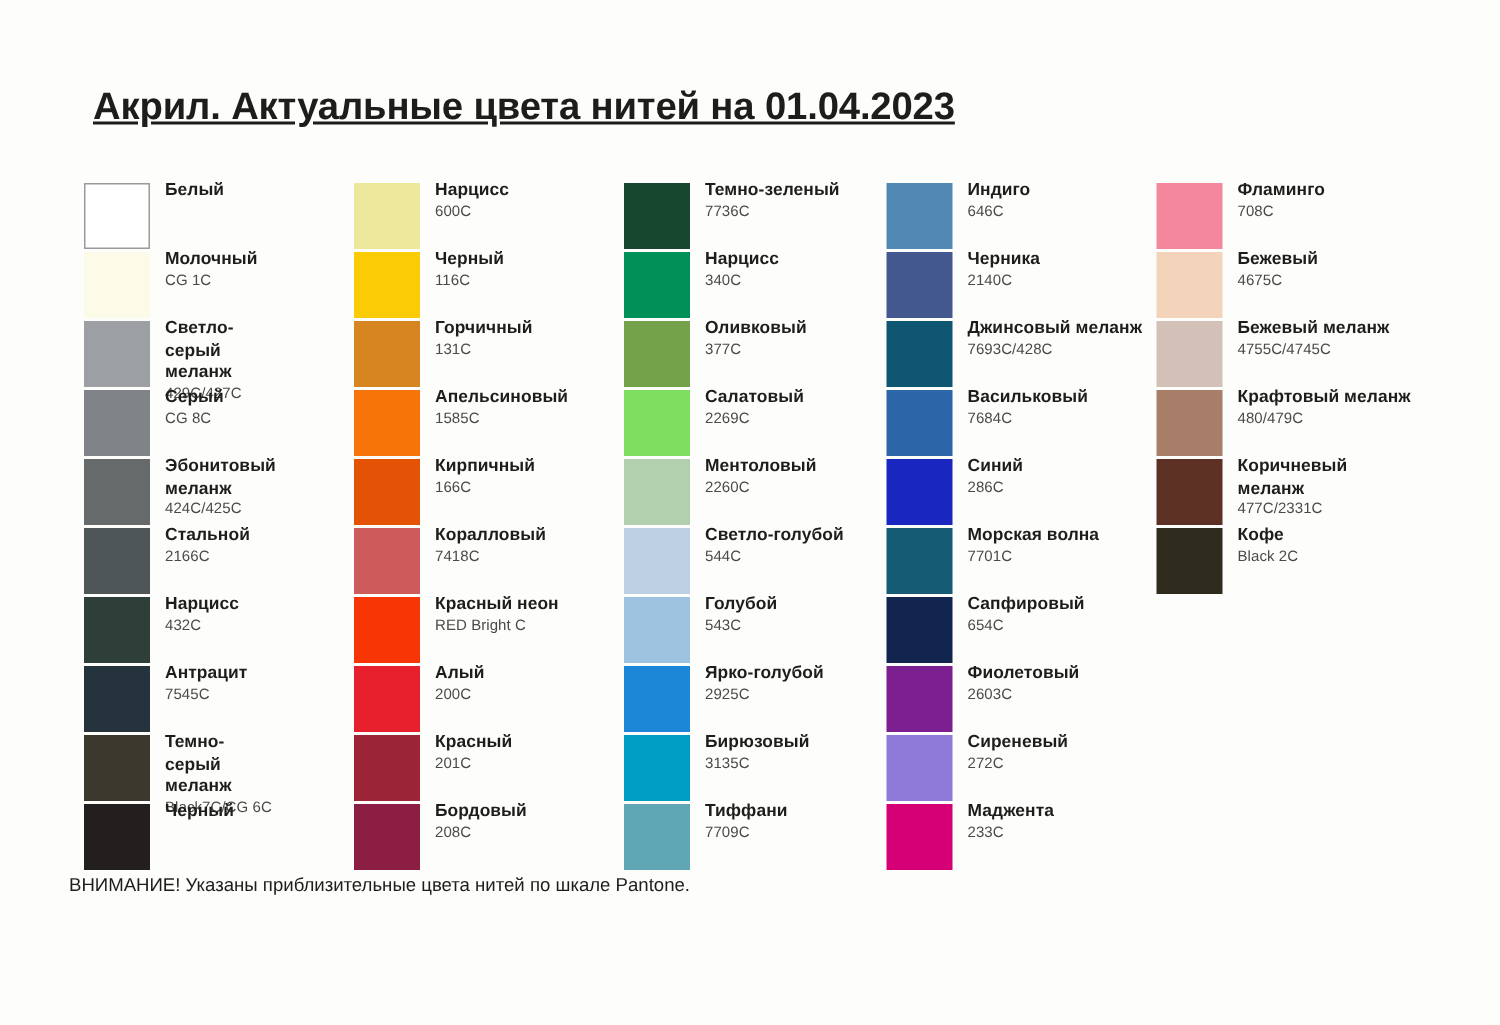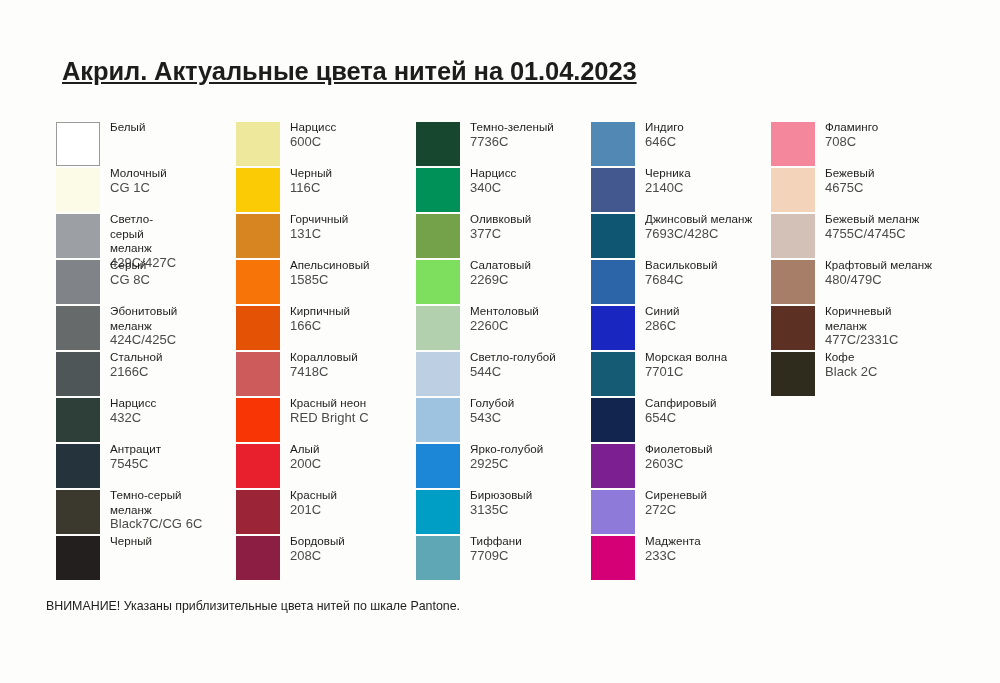--- a/index.html
+++ b/index.html
@@ -67,38 +67,37 @@
     border: 1px solid #9a9a9a;
   }
   .label-block {
     position: absolute;
     left: 54px;
     top: -2px;
     white-space: nowrap;
   }
   .color-name {
     font-size: 11.6px;
-    font-weight: normal;
+    font-weight: bold;
     line-height: 14.6px;
     color: #1d1d1b;
     letter-spacing: 0.05px;
   }
   .color-code {
-    font-size: 13px;
+    font-size: 10px;
     font-weight: normal;
     line-height: 14.6px;
     color: #4a4a4a;
     letter-spacing: 0.05px;
   }
   .footer {
     position: absolute;
     left: 46px;
     top: 580px;
     width: 900px;
-    margin-top: 16px;
   }
   .footer-line {
     font-size: 12.4px;
     line-height: 20px;
     color: #1d1d1b;
     white-space: nowrap;
   }
 </style>
 </head>
 <body>

